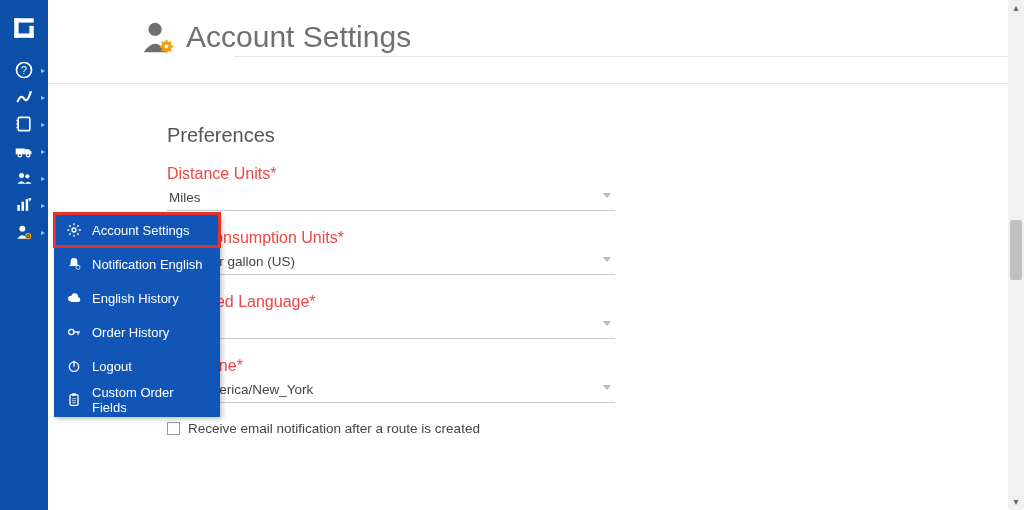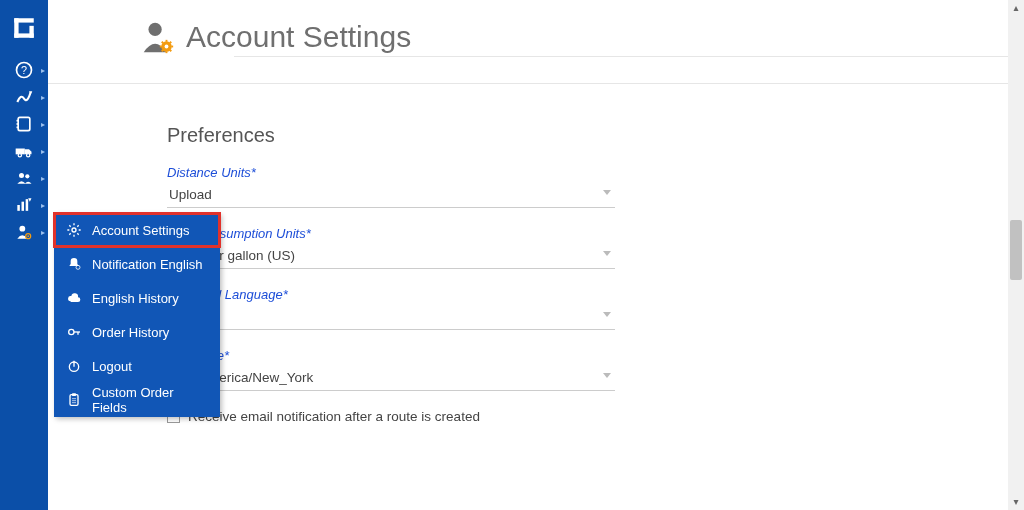--- a/index.html
+++ b/index.html
@@ -31,21 +31,21 @@
   .header { position: absolute; left: 48px; top: 0; right: 16px; height: 84px; background: #fff; border-bottom: 1px solid #e6e6e6; }
   .header-inner { position: absolute; left: 90px; top: 18px; display: flex; align-items: center; gap: 10px; }
   .header-title { font-size: 30px; font-weight: 300; color: #6f6f6f; }
   .header-title-underline { position: absolute; left: 186px; right: 0; top: 56px; height: 1px; background: #e6e6e6; }
   .header-icon { width: 38px; height: 38px; position: relative; }
 
   
   .content { position: absolute; left: 48px; top: 84px; right: 16px; bottom: 0; padding: 40px 0 0 92px; margin-left: 27px; }
   .section-title { font-size: 20px; color: #555; font-weight: 400; margin-bottom: 18px; }
   .field { width: 448px; margin-bottom: 18px; }
-  .field-label { font-size: 13px; color: #1d4ed8; margin-bottom: 2px; font-style: italic; }
+  .field-label { font-size: 16px; color: #ef4444; margin-bottom: 2px; }
   .field-select { position: relative; height: 26px; border-bottom: 1px solid #ccc; display: flex; align-items: center; font-size: 13.5px; color: #444; padding-left: 2px; cursor: pointer; }
   .field-select .caret { position: absolute; right: 4px; top: 8px; width: 0; height: 0; border-left: 4px solid transparent; border-right: 4px solid transparent; border-top: 5px solid #bbb; }
   .checkbox-row { display: flex; align-items: center; gap: 8px; font-size: 13.5px; color: #444; margin-top: 6px; }
   .checkbox { width: 13px; height: 13px; border: 1px solid #999; background: #fff; }
 
   .person-gear { position: relative; }
 </style>
 </head>
 <body>
 
@@ -202,21 +202,21 @@
     </div>
     <div class="header-title-underline"></div>
   </div>
 
   <div class="content">
     <div class="section-title">Preferences</div>
 
     <div class="field">
       <div class="field-label">Distance Units*</div>
       <div class="field-select">
-        <span>Upload</span>
+        <span>Miles</span>
         <span class="caret"></span>
       </div>
     </div>
 
     <div class="field">
       <div class="field-label">Fuel Consumption Units*</div>
       <div class="field-select">
         <span>Miles per gallon (US)</span>
         <span class="caret"></span>
       </div>

